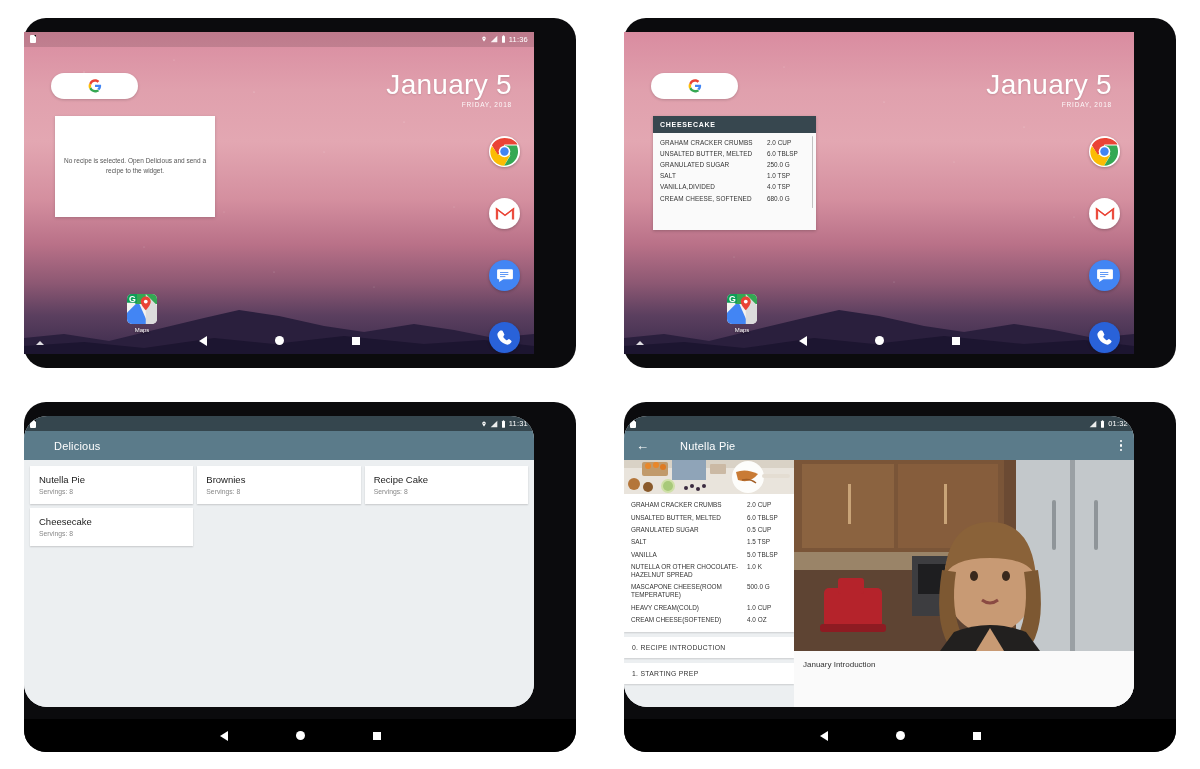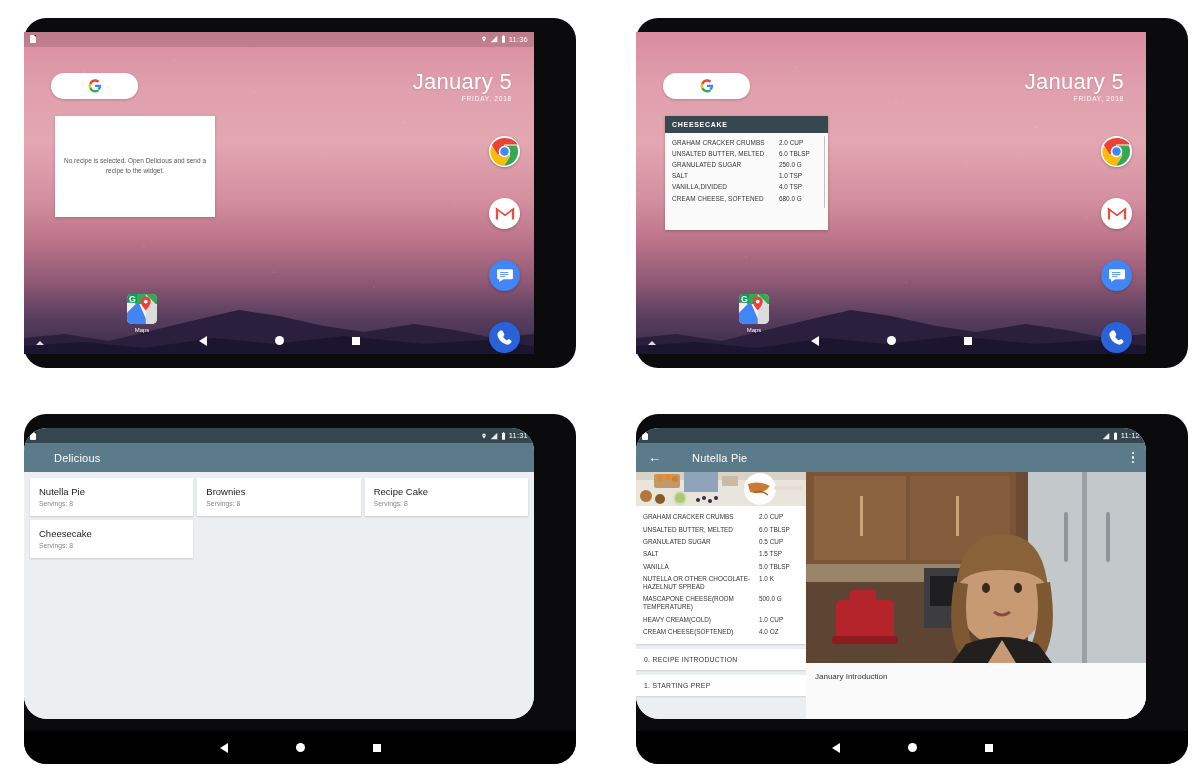--- a/index.html
+++ b/index.html
@@ -7,21 +7,20 @@
     width: 1200px; height: 769px;
     background: #ffffff;
     font-family: "Liberation Sans", sans-serif;
     overflow: hidden;
   }
   .grid {
     width: 1200px; height: 769px;
     display: grid;
     grid-template-columns: 600px 600px;
     grid-template-rows: 385px 384px;
-    gap: 12px;
   }
   .cell { position: relative; display: flex; align-items: center; justify-content: center; }
 
   
   .tablet {
     position: relative;
     background: #0b0b0d;
     border-radius: 22px;
   }
   .tablet.home { width: 552px; height: 350px; }
@@ -91,21 +90,21 @@
     border-radius: 14px;
     display: flex; align-items: center; justify-content: center;
     box-shadow: 0 1px 3px rgba(0,0,0,0.18);
   }
 
   
   .clock {
     position: absolute; right: 22px; top: 38px;
     text-align: right; color: #fff;
   }
-  .clock-date { font-size: 22px; font-weight: 300; letter-spacing: 0.3px; line-height: 1.05;
+  .clock-date { font-size: 28px; font-weight: 300; letter-spacing: 0.3px; line-height: 1.05;
                 text-shadow: 0 1px 2px rgba(0,0,0,0.12); }
   .clock-sub { font-size: 6.5px; letter-spacing: 0.8px; margin-top: 2px; opacity: 0.92; }
 
   
   .widget-empty {
     position: absolute; left: 31px; top: 84px;
     width: 160px; height: 101px;
     background: #fff;
     display: flex; align-items: center; justify-content: center;
     padding: 8px;
@@ -523,21 +522,21 @@
               <span class="sim-icon"></span>
             </div>
             <div class="sb-right">
               <svg class="signal-icon" viewBox="0 0 24 24">
                   <path fill="#fff" d="M2 22h20V2z" opacity="0.9"></path>
                 </svg>
               <svg class="batt-icon" viewBox="0 0 12 24">
                   <rect x="4" y="1" width="4" height="2" fill="#fff"></rect>
                   <rect x="1.5" y="3" width="9" height="20" rx="1.2" fill="#fff"></rect>
                 </svg>
-              <span class="sb-time">11:12</span>
+              <span class="sb-time">01:32</span>
             </div>
           </div>
 
           <div class="appbar">
             <span class="appbar-back">←</span>
             <span class="appbar-title">Nutella Pie</span>
             <span class="overflow">
                 <i></i>
                 <i></i>
                 <i></i>

